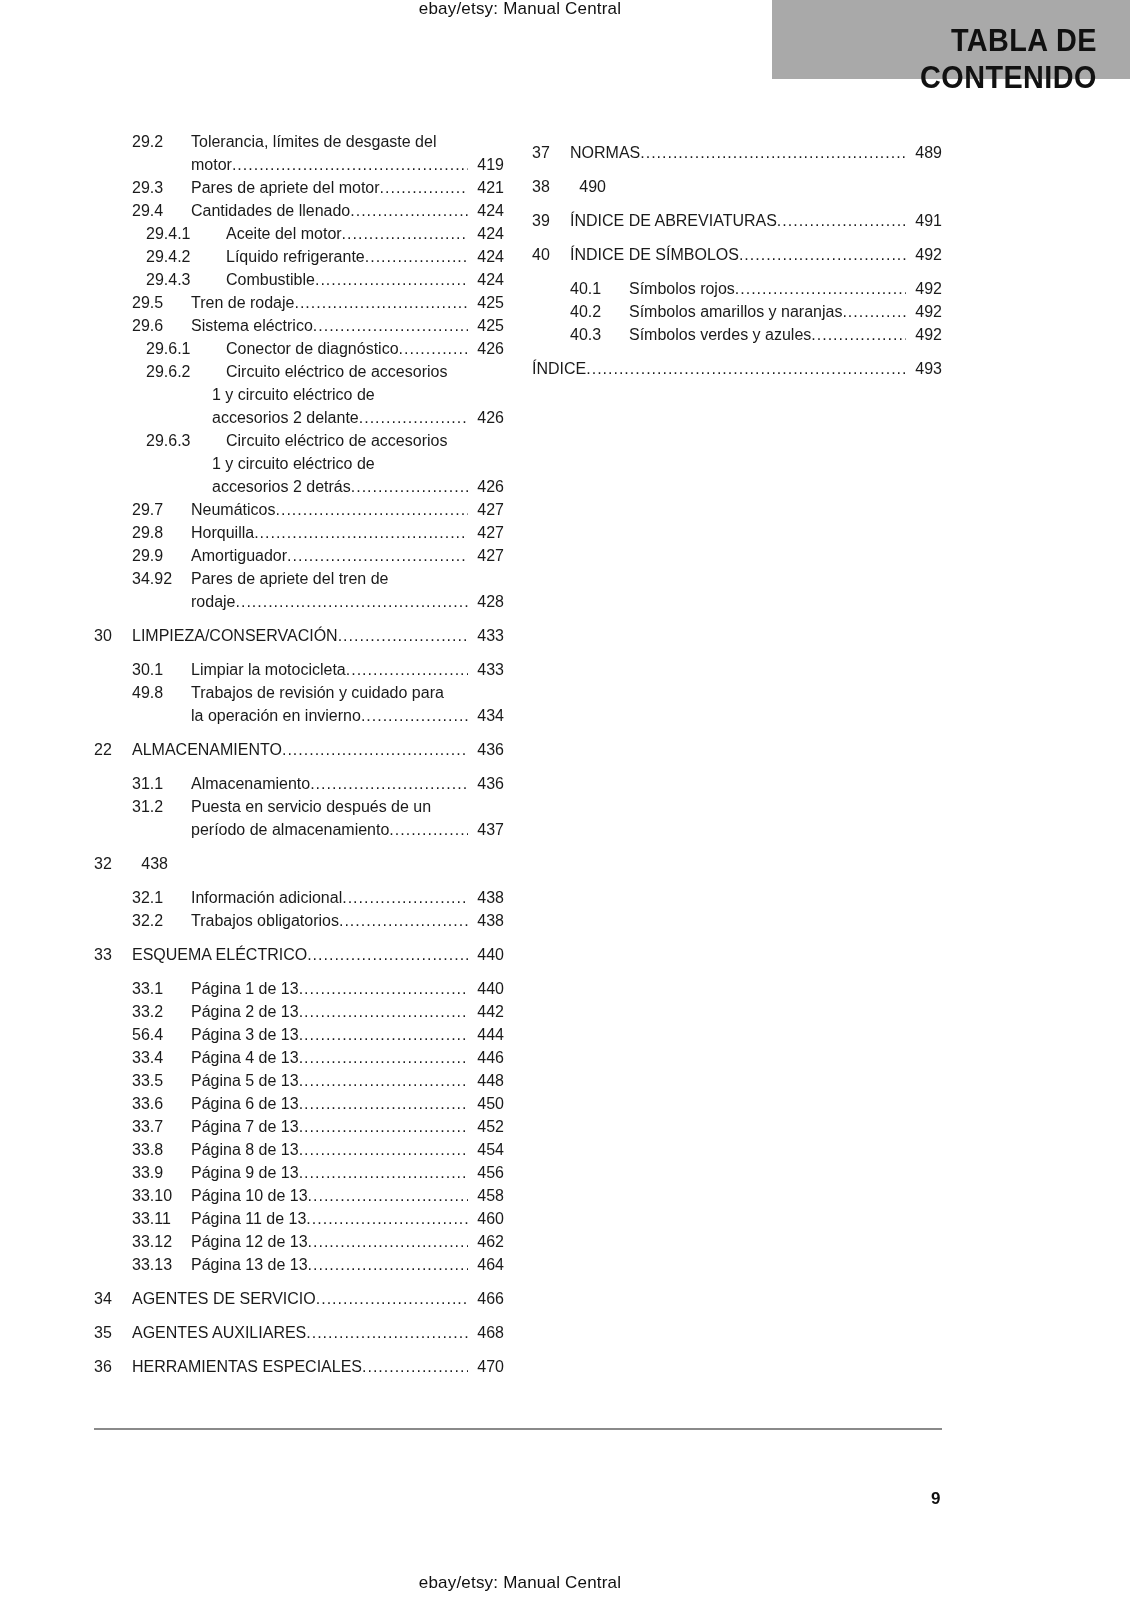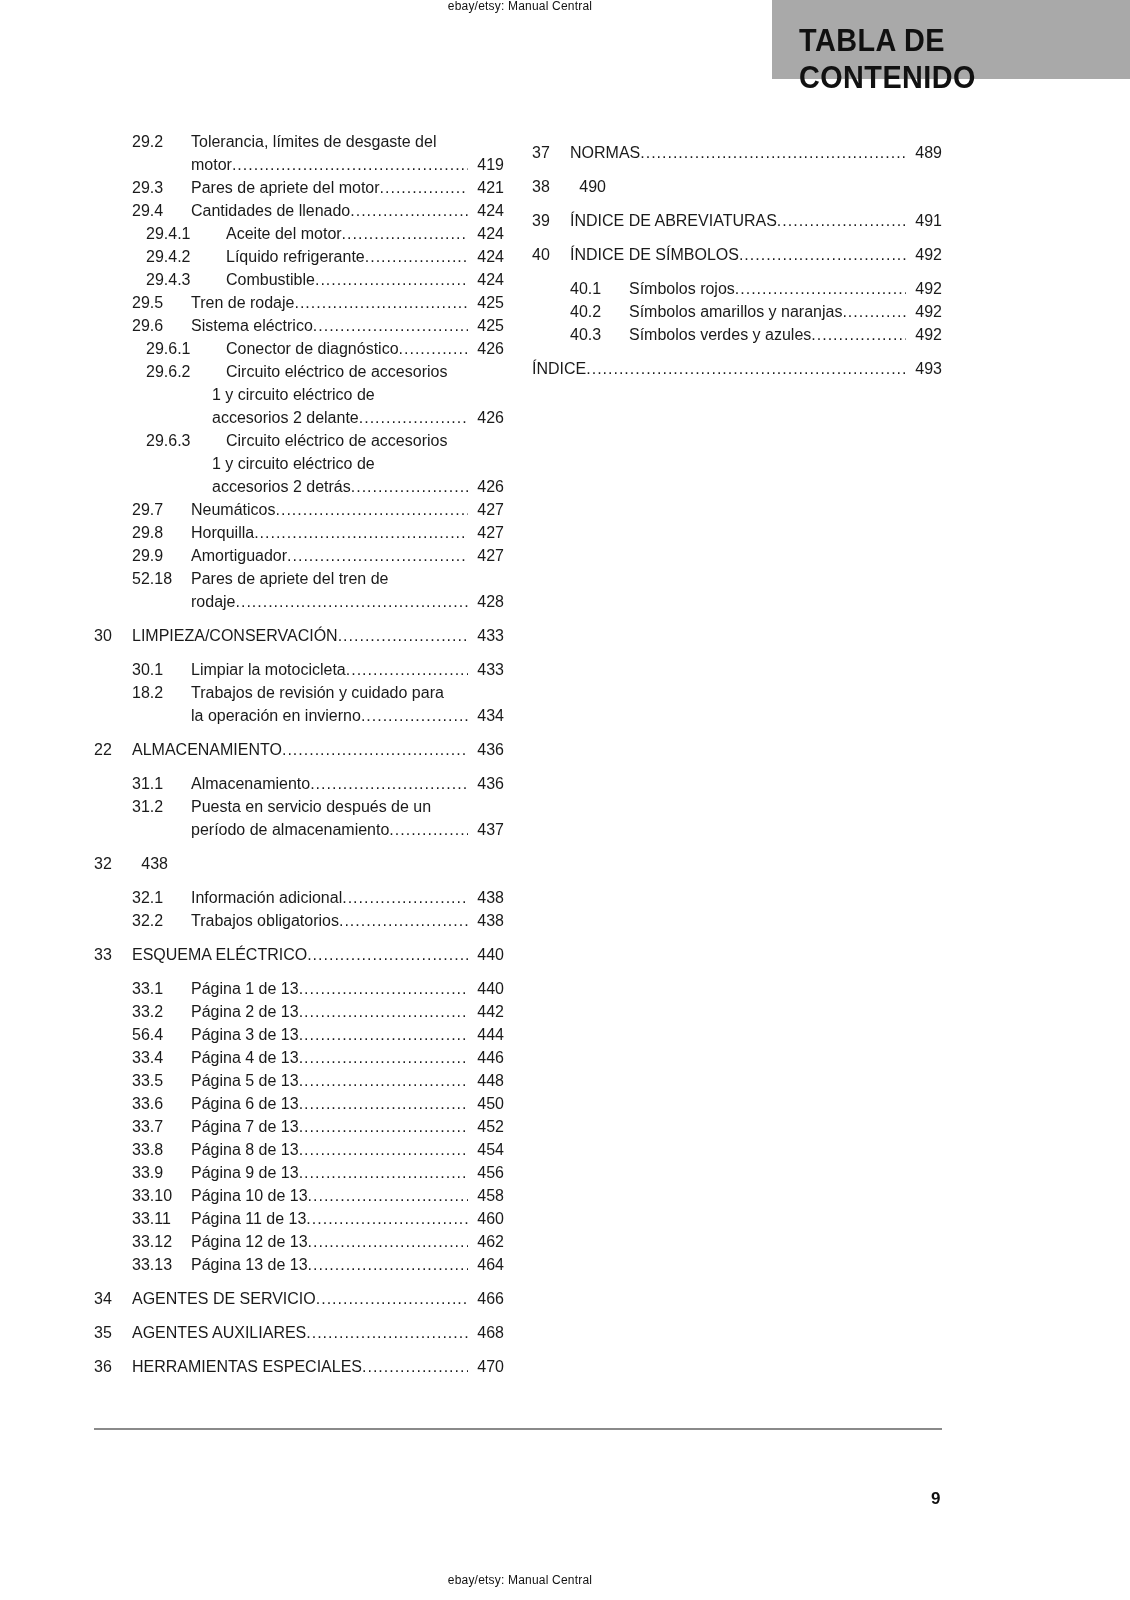--- a/index.html
+++ b/index.html
@@ -1,20 +1,20 @@
 <!DOCTYPE html>
 <html><head>
 <meta charset="utf-8">
 <style>
   html, body { margin:0; padding:0; }
   body { width:1130px; height:1600px; background:#fff; position:relative; overflow:hidden; color:#222; font-family:"Liberation Sans", sans-serif; }
-  .watermark { position:absolute; left:0; width:1040px; text-align:center; font-size:12px; color:#111; font-family:"Liberation Sans", sans-serif; letter-spacing:0.2px; }
+  .watermark { position:absolute; left:0; width:1040px; text-align:center; font-size:17px; color:#111; font-family:"Liberation Sans", sans-serif; letter-spacing:0.2px; }
   .wm-top { top:-1px; }
   .wm-bottom { top:1573px; }
-  .title-band { position:absolute; left:772px; top:0; width:358px; height:79px; background:#a9a9a9; }
+  .title-band { position:absolute; left:772px; top:0; width:358px; height:79px; background:#a9a9a9;text-align:right; }
   .title-text { position:absolute; left:27px; top:22px; font-size:32px; font-weight:bold; color:#111; letter-spacing:0.5px; transform:scaleX(0.9); transform-origin:left; font-family:"Liberation Sans", sans-serif; }
   .col { position:absolute; top:130px; }
   .col-left { left:94px; width:410px; }
   .col-right { left:532px; width:410px; }
   .entry { position:relative; font-size:16px; line-height:23px; color:#1a1a1a; transform-origin:left; }
   .entry .row { display:flex; align-items:baseline; }
   .entry .num { flex:none; }
   .entry .txt { flex:1; display:flex; align-items:baseline; overflow:hidden; white-space:nowrap; }
   .entry .txt .label { flex:none; }
   .entry .txt .dots { flex:1; overflow:hidden; white-space:nowrap; letter-spacing:1px; }
@@ -191,21 +191,21 @@
         <span class="num">29.9</span>
         <span class="txt">
           <span class="label">Amortiguador</span>
           <span class="dots"></span>
         </span>
         <span class="page">427</span>
       </div>
     </div>
     <div class="entry lvl2">
       <div class="row">
-        <span class="num">52.18</span>
+        <span class="num">34.92</span>
         <span class="pre">Pares de apriete del tren de</span>
       </div>
       <div class="row cont">
         <span class="txt">
           <span class="label">rodaje</span>
           <span class="dots"></span>
         </span>
         <span class="page">428</span>
       </div>
     </div>
@@ -224,21 +224,21 @@
         <span class="num">30.1</span>
         <span class="txt">
           <span class="label">Limpiar la motocicleta</span>
           <span class="dots"></span>
         </span>
         <span class="page">433</span>
       </div>
     </div>
     <div class="entry lvl2">
       <div class="row">
-        <span class="num">18.2</span>
+        <span class="num">49.8</span>
         <span class="pre">Trabajos de revisión y cuidado para</span>
       </div>
       <div class="row cont">
         <span class="txt">
           <span class="label">la operación en invierno</span>
           <span class="dots"></span>
         </span>
         <span class="page">434</span>
       </div>
     </div>

